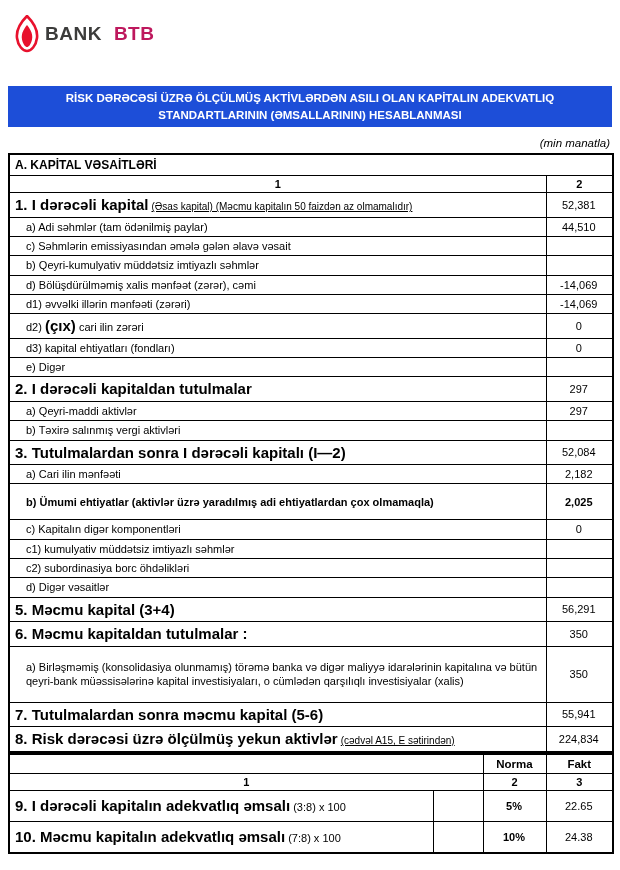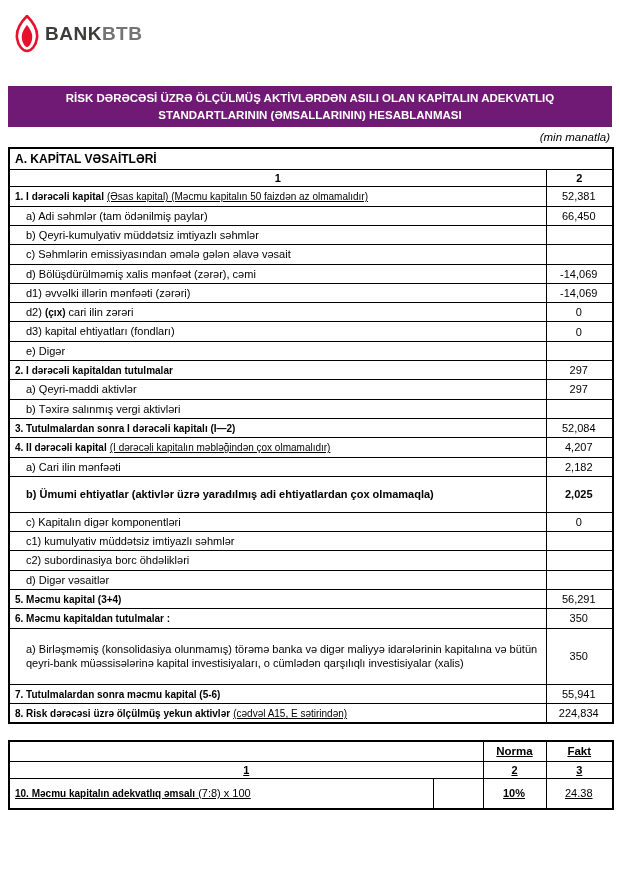--- a/index.html
+++ b/index.html
@@ -8,57 +8,57 @@
     width: 620px; height: 870px;
     font-family: "Liberation Sans", sans-serif;
     color: #000;
     position: relative;
   }
   .page { padding: 8px; }
 
   
   .logo-row { display: flex; align-items: center; gap: 5px; margin: 4px 0 0 6px; height: 44px; }
   .logo-mark { width: 26px; height: 38px; display: inline-block; }
-  .logo-text { font-size: 19px; font-weight: bold; letter-spacing: 0.5px; display: flex; }
+  .logo-text { font-size: 19px; font-weight: bold; letter-spacing: 0.5px; display: flex; gap: 12px; }
   .logo-bank { color: #3c3c3b; }
-  .logo-btb  { color: #737373; }
+  .logo-btb  { color: #be185d; }
 
   
   .banner {
     margin-top: 30px;
-    background: #701a75;
+    background: #1d4ed8;
     color: #fff;
     font-weight: bold;
     font-size: 11.5px;
     line-height: 1.45;
     text-align: center;
     padding: 4px 28px;
   }
   .unit-note {
     text-align: right;
     font-style: italic;
     font-size: 11.5px;
-    margin: 4px 2px 4px 0;
+    margin: 10px 2px 4px 0;
   }
 
   
   table { border-collapse: collapse; table-layout: fixed; width: 604px; }
   table.cap, table.ratio { border: 2px solid #000; }
   td { border: 1px solid #000; font-size: 11px; vertical-align: middle; padding: 2px 4px; height: 19px; overflow: hidden; }
   .sec-hdr { font-weight: bold; font-size: 12px; padding: 3px 5px; }
   .cnum { text-align: center; font-weight: bold; font-size: 11px; height: 17px; padding: 1px 2px; }
   .lbl { padding-left: 5px; line-height: 1.3; }
   .sub { padding-left: 16px; margin-top: 44px; }
   .val { text-align: center; padding-right: 5px; }
-  .b { font-weight: bold; font-size: 10px; }
+  .b { font-weight: bold; font-size: 15px; }
   .sm { font-size: 10px; text-decoration: underline; }
   .tall2 td { height: 36px; font-weight: bold; }
   .tall3 td { height: 56px; }
 
-  .ratio-wrap { margin-top: 16px; text-decoration: underline; }
+  .ratio-wrap { margin-top: 0; }
   .ratio .hdr { text-align: center; font-weight: bold; font-size: 11.5px; height: 20px; }
   .ratio .rrow td { height: 31px; }
   .ratio .norma { font-weight: bold; }
 </style>
 </head>
 <body>
 
 <div class="page">
 
   <div class="logo-row">
@@ -91,28 +91,28 @@
       <td class="cnum">1</td>
       <td class="cnum">2</td>
     </tr>
 
     <tr>
       <td class="lbl"><span class="b">1. I dərəcəli kapital</span> <span class="sm">(Əsas kapital) (Məcmu kapitalın 50 faizdən  az olmamalıdır)</span></td>
       <td class="val">52,381</td>
     </tr>
     <tr>
       <td class="lbl sub"><span>a) Adi səhmlər (tam ödənilmiş paylar)</span></td>
-      <td class="val">66,450</td>
+      <td class="val">44,510</td>
+    </tr>
+    <tr>
+      <td class="lbl sub"><span>c) Səhmlərin emissiyasından əmələ gələn  əlavə vəsait</span></td>
+      <td class="val"></td>
     </tr>
     <tr>
       <td class="lbl sub"><span>b) Qeyri-kumulyativ müddətsiz imtiyazlı səhmlər</span></td>
-      <td class="val"></td>
-    </tr>
-    <tr>
-      <td class="lbl sub"><span>c) Səhmlərin emissiyasından əmələ gələn  əlavə vəsait</span></td>
       <td class="val"></td>
     </tr>
     <tr>
       <td class="lbl sub"><span>d)   Bölüşdürülməmiş xalis mənfəət (zərər), cəmi</span></td>
       <td class="val">-14,069</td>
     </tr>
     <tr>
       <td class="lbl sub"><span>d1) əvvəlki illərin mənfəəti (zərəri)</span></td>
       <td class="val">-14,069</td>
     </tr>
@@ -136,24 +136,20 @@
       <td class="lbl sub"><span>a) Qeyri-maddi aktivlər</span></td>
       <td class="val">297</td>
     </tr>
     <tr>
       <td class="lbl sub"><span>b) Təxirə salınmış vergi aktivləri</span></td>
       <td class="val"></td>
     </tr>
     <tr>
       <td class="lbl"><span class="b">3. Tutulmalardan  sonra I dərəcəli kapitalı (I—2)</span></td>
       <td class="val">52,084</td>
-    </tr>
-    <tr>
-      <td class="lbl"><span class="b">4. II dərəcəli  kapital</span> <span class="sm">(I dərəcəli  kapitalın  məbləğindən çox olmamalıdır)</span></td>
-      <td class="val">4,207</td>
     </tr>
     <tr>
       <td class="lbl sub"><span>a) Cari ilin mənfəəti</span></td>
       <td class="val">2,182</td>
     </tr>
     <tr class="tall2">
       <td class="lbl sub"><span>b) Ümumi ehtiyatlar (aktivlər üzrə yaradılmış adi ehtiyatlardan çox olmamaqla)</span></td>
       <td class="val">2,025</td>
     </tr>
     <tr>
@@ -208,20 +204,26 @@
         <td colspan="2"></td>
         <td class="hdr">Norma</td>
         <td class="hdr">Fakt</td>
       </tr>
       <tr>
         <td colspan="2" class="cnum">1</td>
         <td class="cnum">2</td>
         <td class="cnum">3</td>
       </tr>
       <tr class="rrow">
+        <td class="lbl"><span class="b">9. I dərəcəli  kapitalın  adekvatlıq əmsalı</span> <span>(3:8) x 100</span></td>
+        <td></td>
+        <td class="val norma">5%</td>
+        <td class="val">22.65</td>
+      </tr>
+      <tr class="rrow">
         <td class="lbl"><span class="b">10. Məcmu kapitalın  adekvatlıq  əmsalı</span> <span>(7:8) x 100</span></td>
         <td></td>
         <td class="val norma">10%</td>
         <td class="val">24.38</td>
       </tr>
     </tbody>
       </table>
   </div>
 
 </div>

